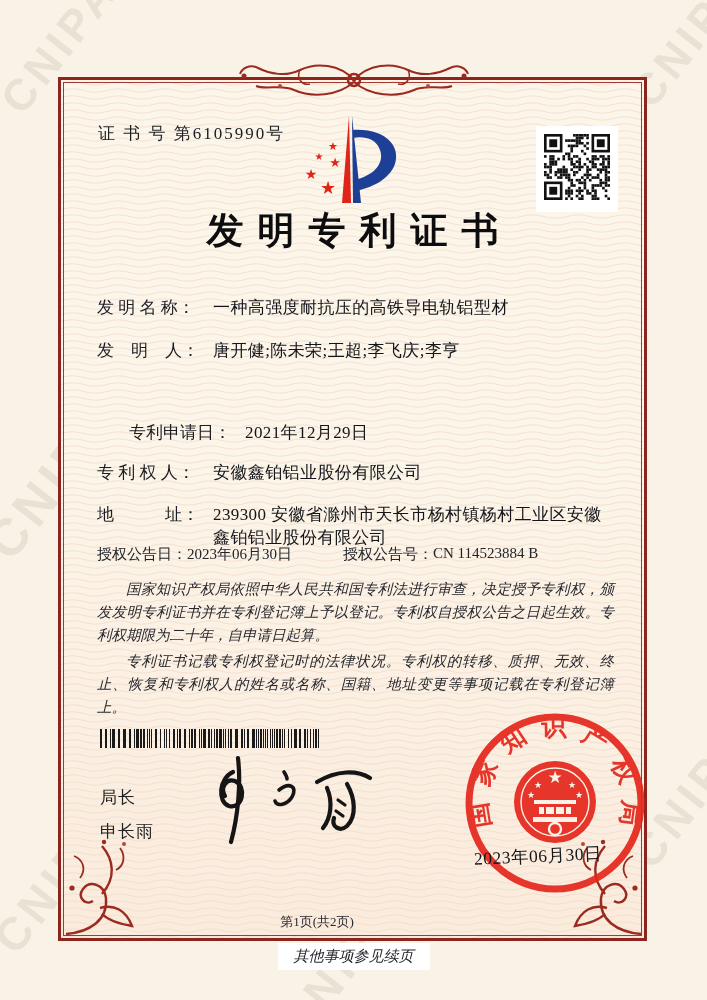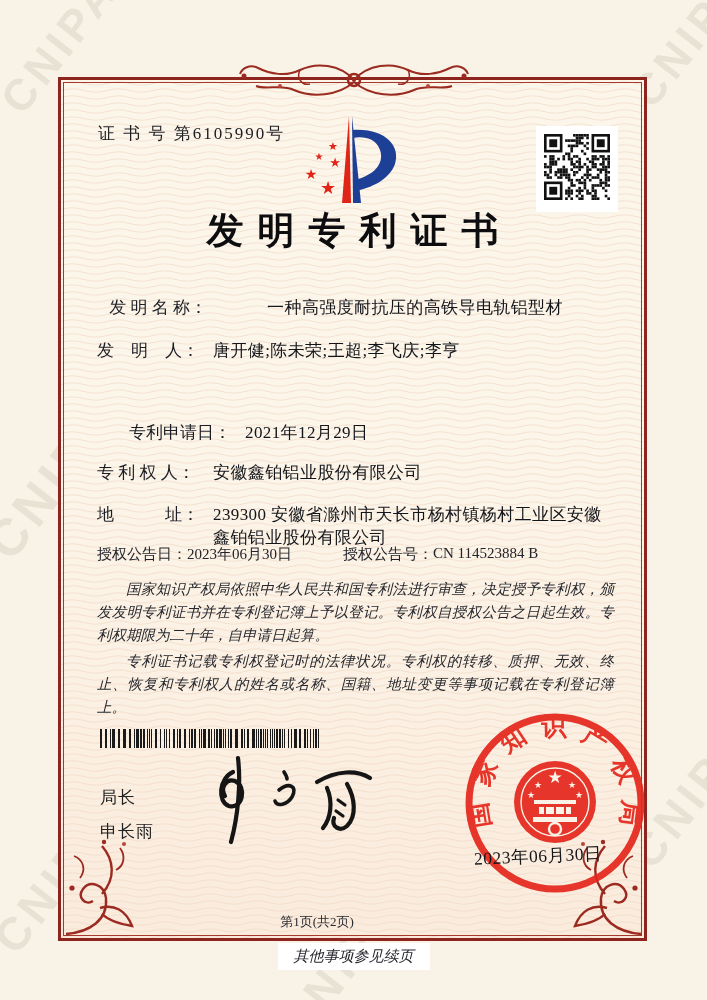--- a/index.html
+++ b/index.html
@@ -367,21 +367,21 @@
         <rect x="50.160000000000004" y="2.64" width="13.200000000000001" height="13.200000000000001" fill="#fff"></rect>
         <rect x="52.800000000000004" y="5.28" width="7.92" height="7.92" fill="#111"></rect>
         <rect x="0" y="47.52" width="18.48" height="18.48" fill="#111"></rect>
         <rect x="2.64" y="50.160000000000004" width="13.200000000000001" height="13.200000000000001" fill="#fff"></rect>
         <rect x="5.28" y="52.800000000000004" width="7.92" height="7.92" fill="#111"></rect>
       </svg>
   </div>
 
   <div class="title">发明专利证书</div>
 
-  <div class="row" style="top:296px;text-align:center;">
+  <div class="row" style="top:296px;">
     <span class="lab">发 明 名 称：</span><span class="val">一种高强度耐抗压的高铁导电轨铝型材</span>
   </div>
   <div class="row" style="top:339px;">
     <span class="lab">发　明　人：</span><span class="val">唐开健;陈未荣;王超;李飞庆;李亨</span>
   </div>
   <div class="row" style="top:421px;margin-left:32px;">
     <span class="lab">专利申请日：</span><span class="val">2021年12月29日</span>
   </div>
   <div class="row" style="top:461px;">
     <span class="lab">专 利 权 人：</span><span class="val">安徽鑫铂铝业股份有限公司</span>

